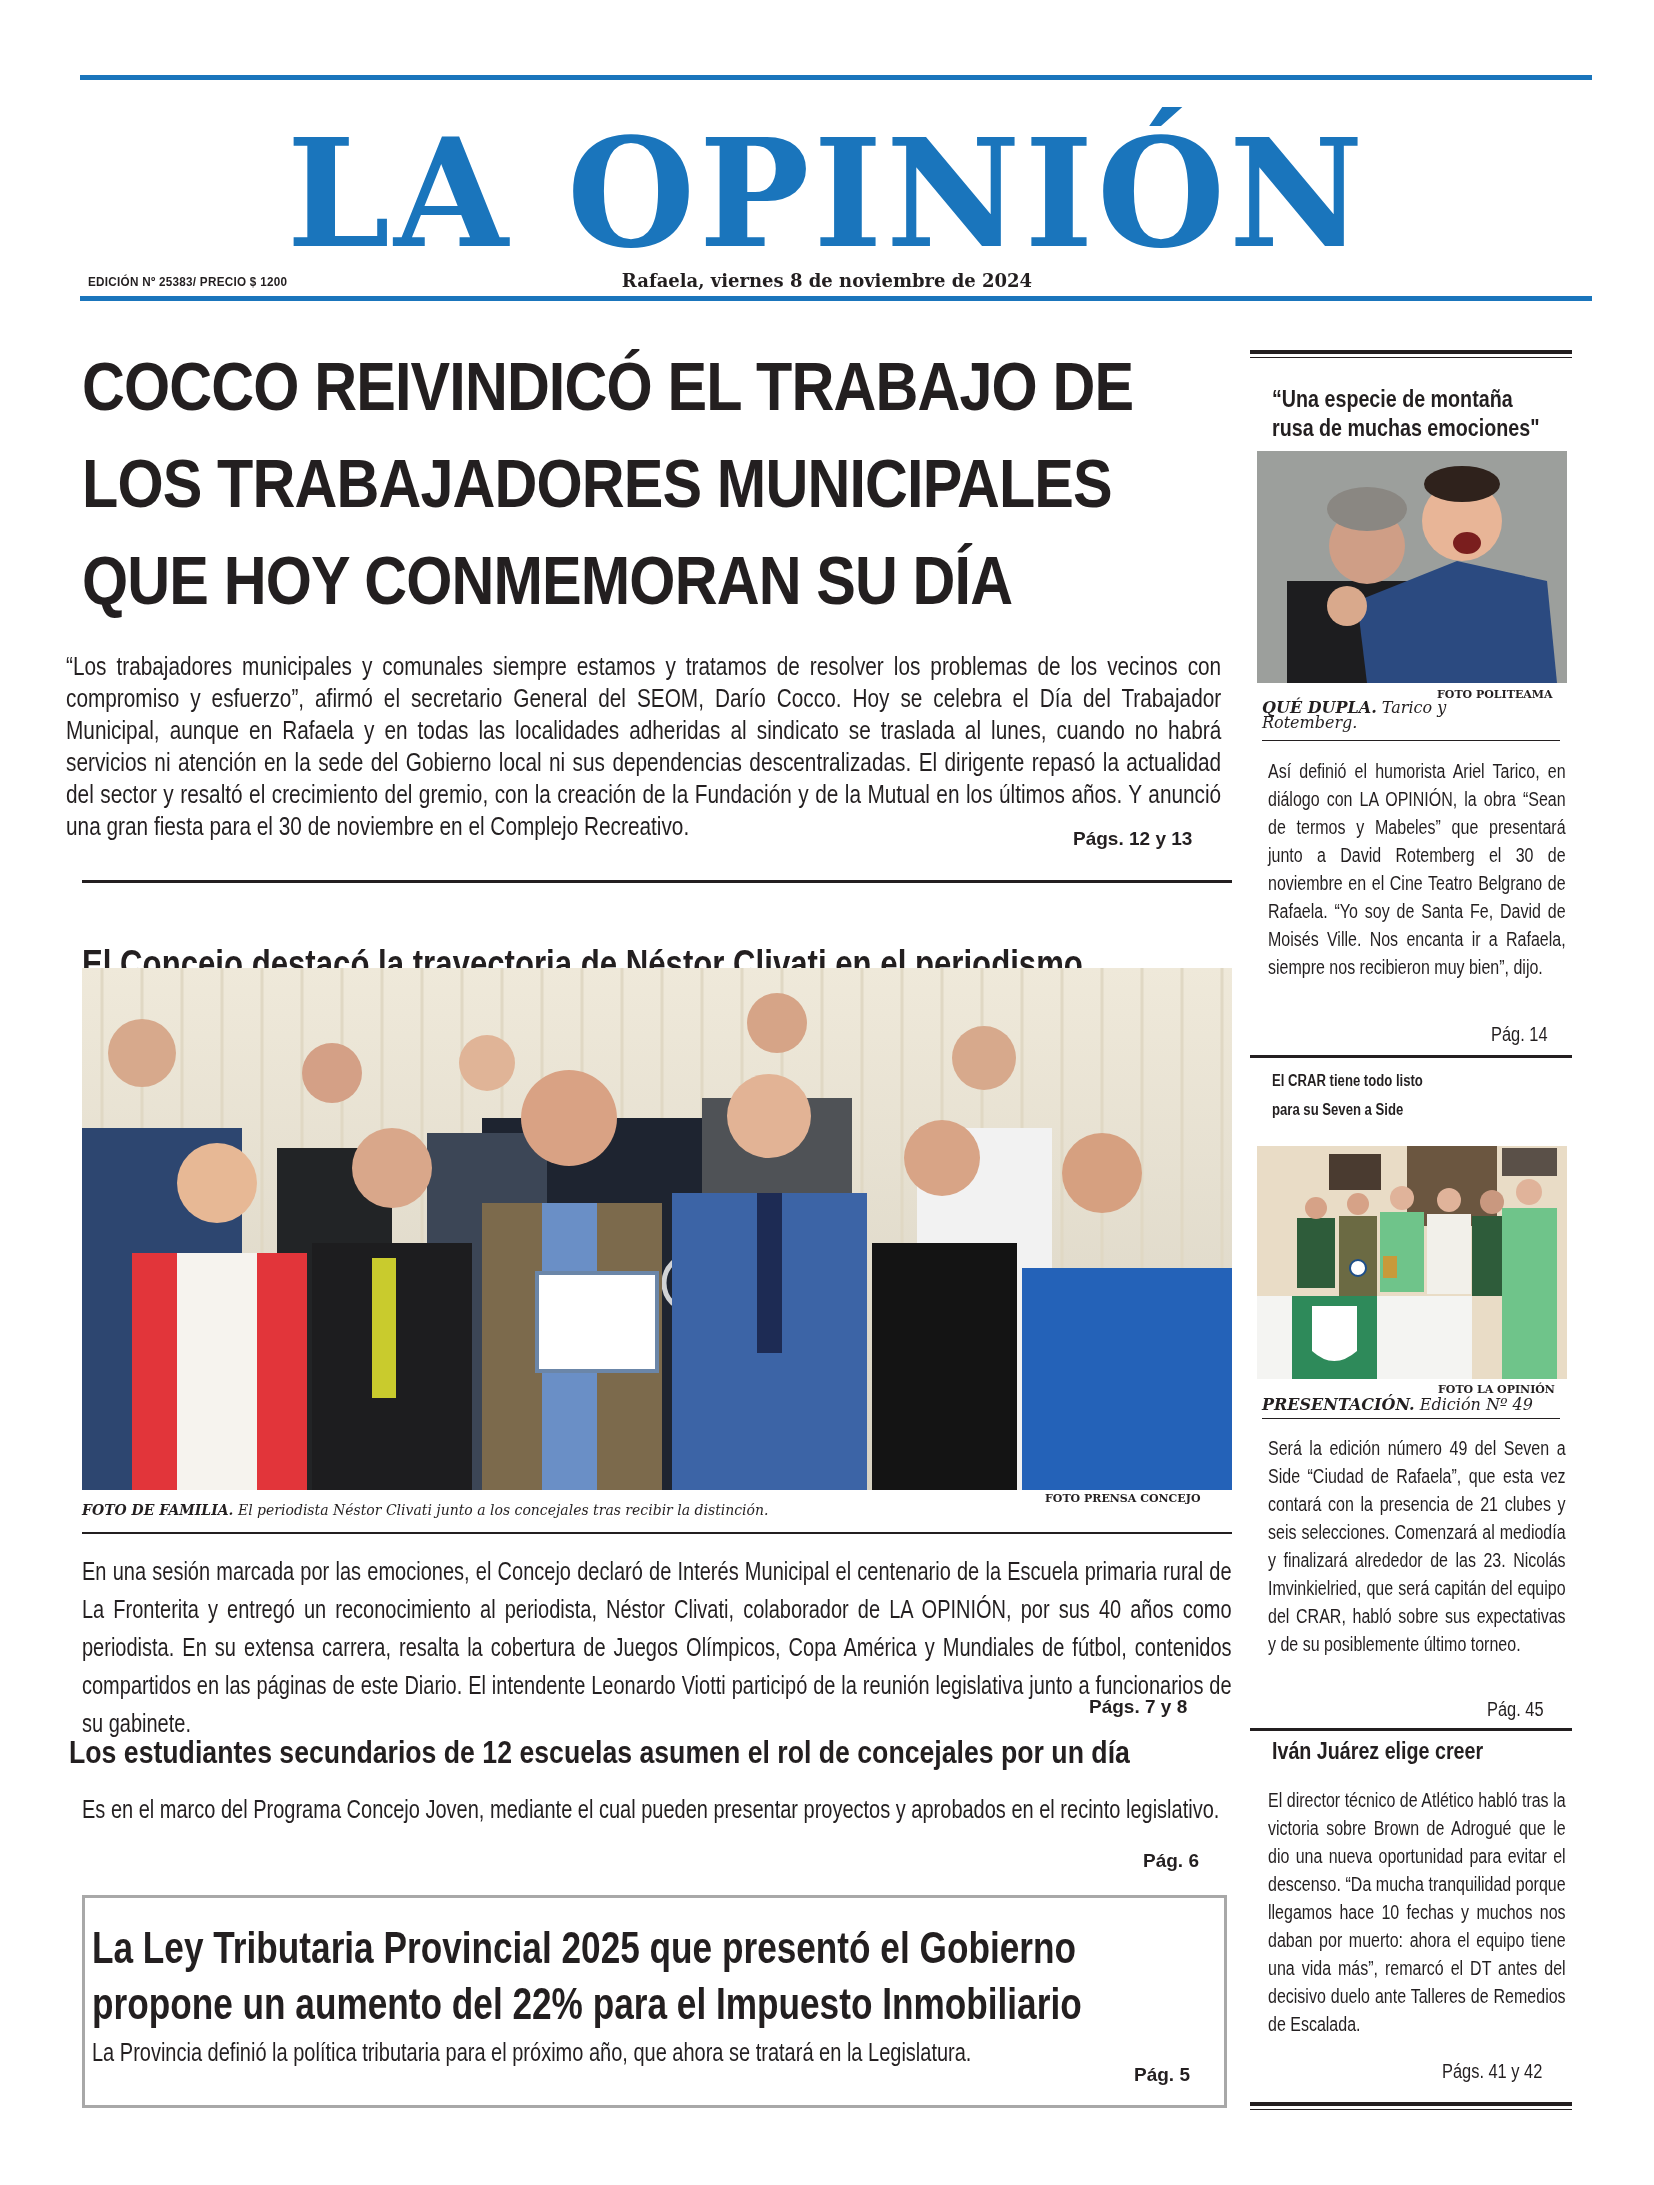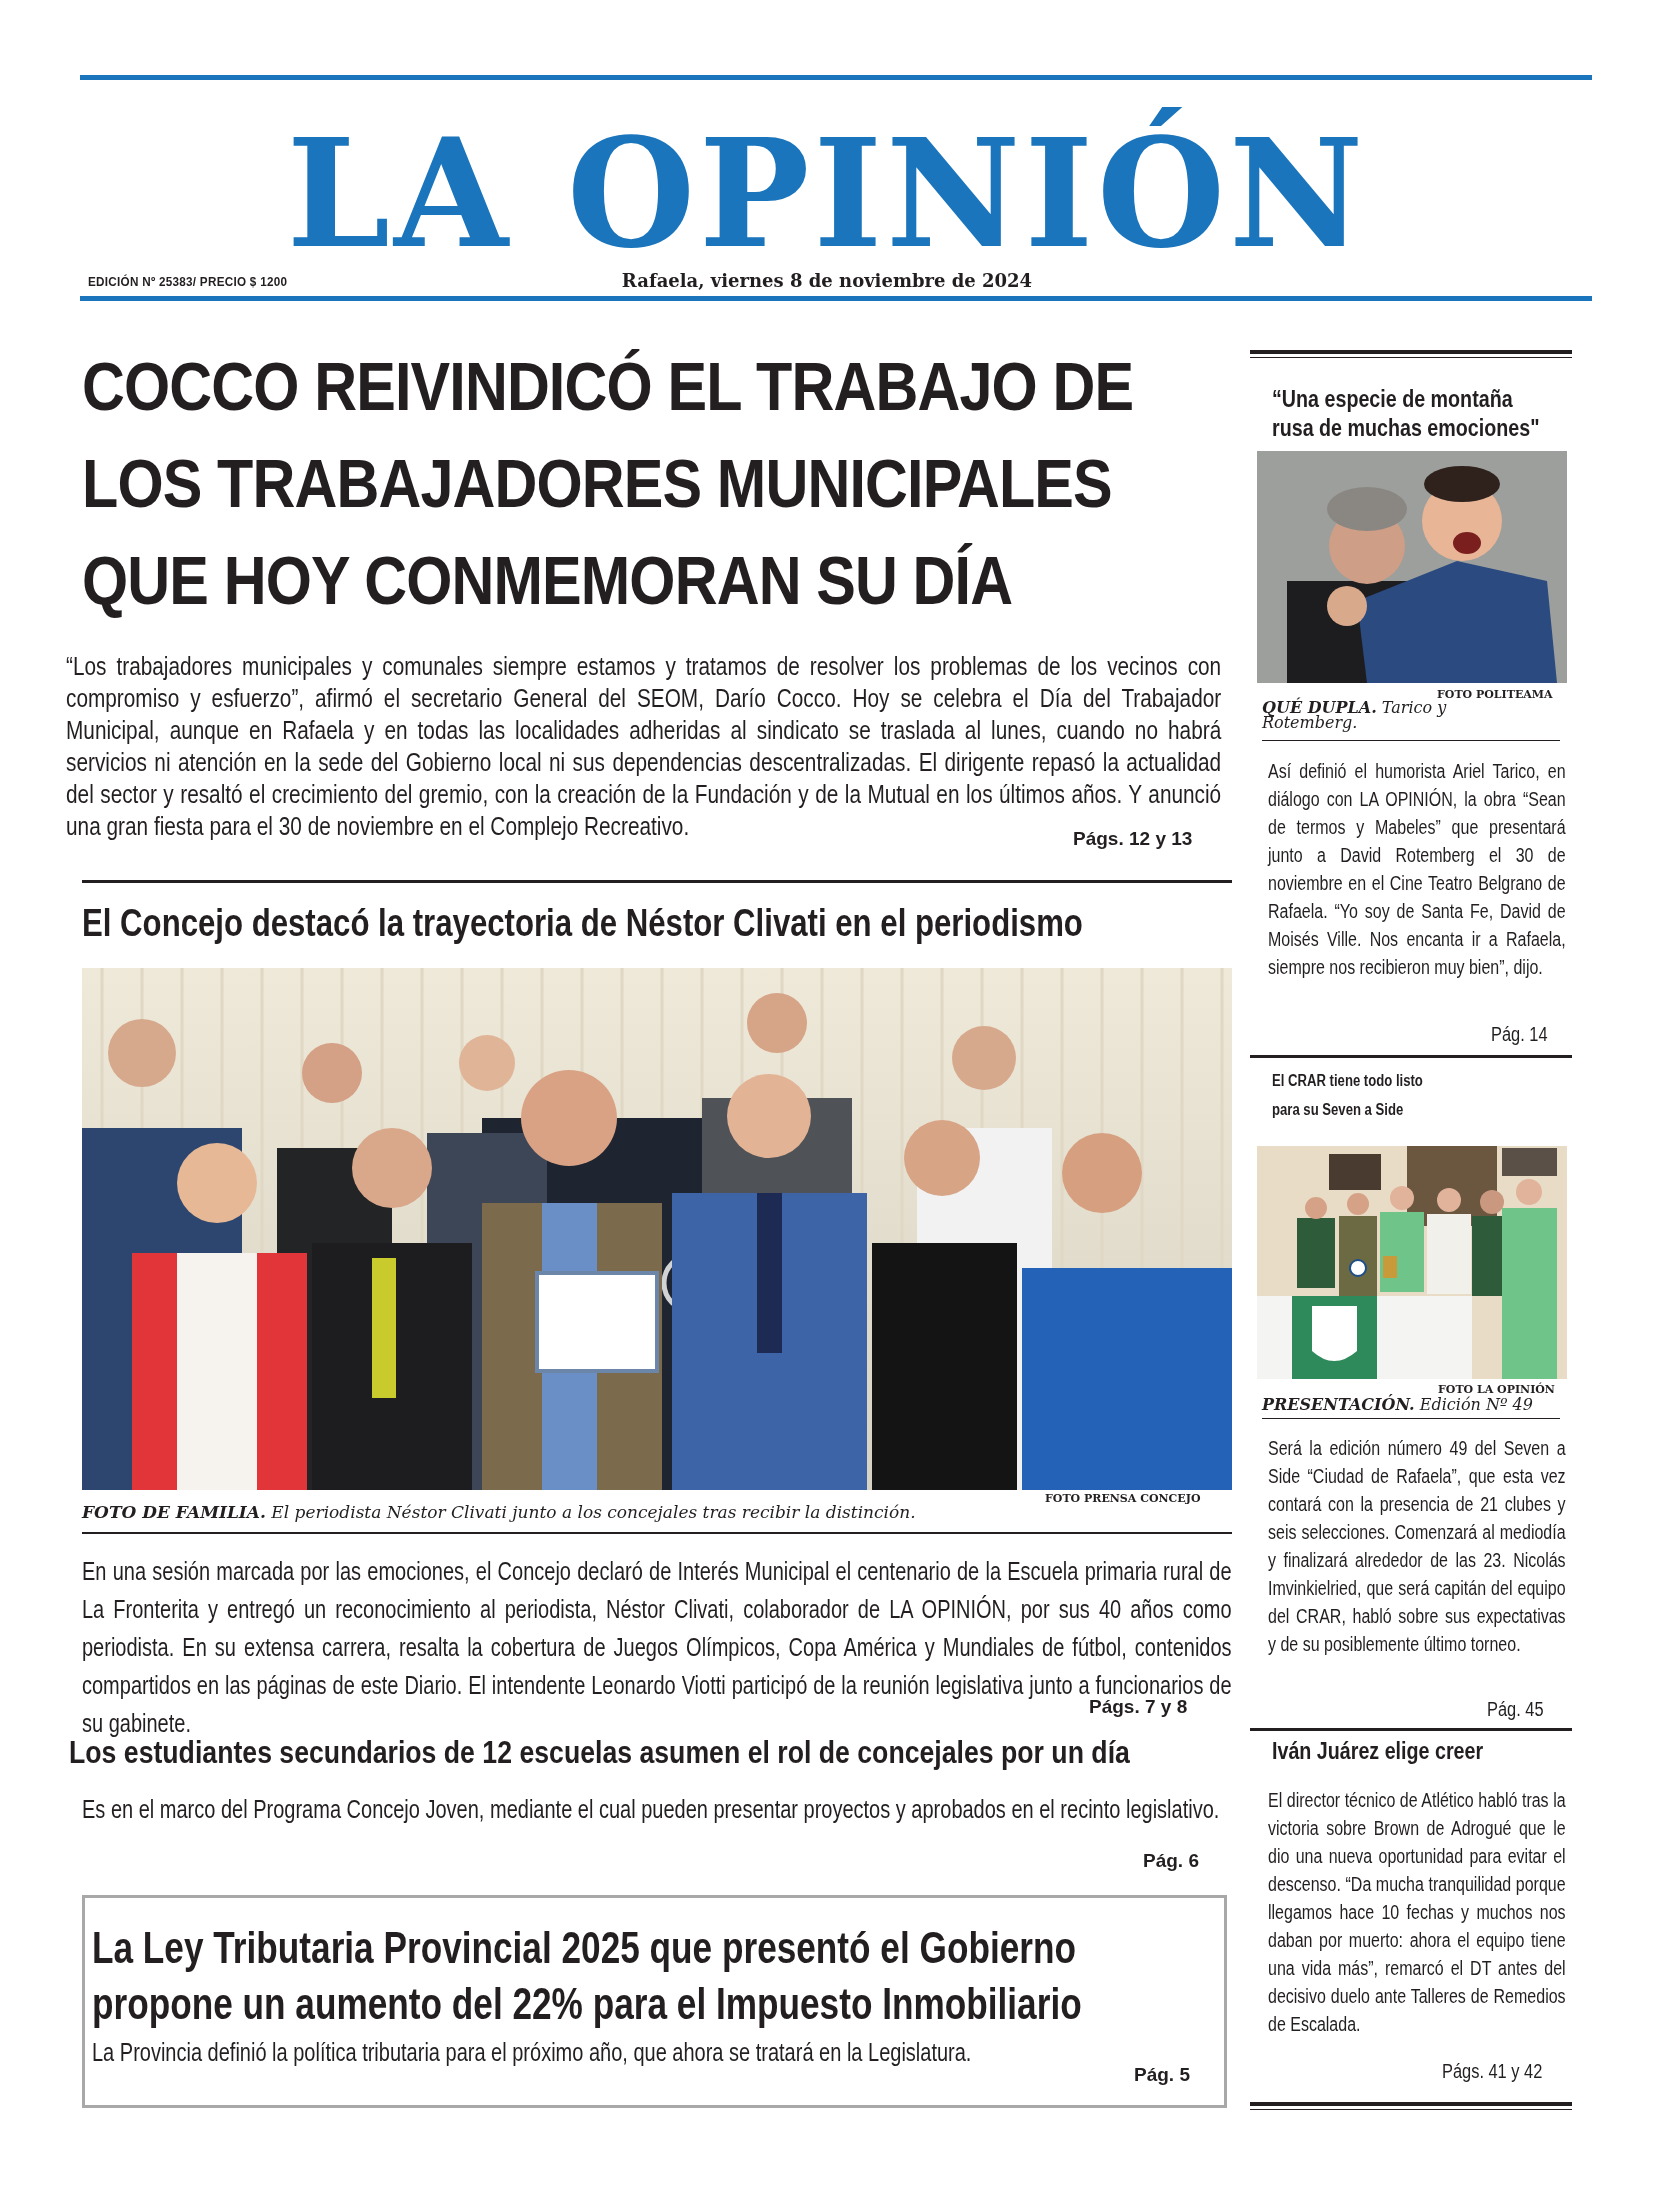--- a/index.html
+++ b/index.html
@@ -18,21 +18,21 @@
   .lead { left: 66px; top: 650px; width: 1155px; font-size: 26px; line-height: 32px; text-align: justify; }
   .lead-inner { transform: scaleX(0.80); transform-origin: left top; width: 1444px; }
   .pagref { font-weight: bold; font-size: 19px; }
 
   .black-rule { position: absolute; background: #231f20; }
 
   .h2 { font-weight: bold; white-space: nowrap; }
 
   .photo-main { left: 82px; top: 968px; width: 1150px; height: 522px; overflow: hidden; background: #e9e3d3; }
   .caption-credit { font-family: "DejaVu Serif", serif; font-weight: bold; font-size: 11px; }
-  .caption { font-family: "DejaVu Serif", serif; font-size: 17px; font-style: italic; }
+  .caption { font-family: "DejaVu Serif", serif; font-size: 14px; font-style: italic; }
   .caption b { font-style: italic; }
 
   .body-text { font-size: 25px; line-height: 38px; text-align: justify; }
   .side-text { font-size: 20px; line-height: 28px; text-align: justify; margin-left: 6px; }
 
   .box { left: 82px; top: 1895px; width: 1145px; height: 213px; border: 3px solid #a8a8a8; box-sizing: border-box; }
 </style>
 </head>
 <body>
 
@@ -47,21 +47,21 @@
   <div>LOS TRABAJADORES MUNICIPALES</div>
   <div>QUE HOY CONMEMORAN SU DÍA</div>
 </div>
 <div class="abs lead">
   <div class="lead-inner">“Los trabajadores municipales y comunales siempre estamos y tratamos de resolver los problemas de los vecinos con compromiso y esfuerzo”, afirmó el secretario General del SEOM, Darío Cocco. Hoy se celebra el Día del Trabajador Municipal, aunque en Rafaela y en todas las localidades adheridas al sindicato se traslada al lunes, cuando no habrá servicios ni atención en la sede del Gobierno local ni sus dependencias descentralizadas. El dirigente repasó la actualidad del sector y resaltó el crecimiento del gremio, con la creación de la Fundación y de la Mutual en los últimos años. Y anunció una gran fiesta para el 30 de noviembre en el Complejo Recreativo.</div>
 </div>
 <div class="abs pagref" style="left:1073px; top:828px;">Págs. 12 y 13</div>
 
 <div class="black-rule" style="left:82px; top:880px; width:1150px; height:3px;"></div>
 
-<div class="abs h2" style="left:82px; top:902px; font-size:38px;">
+<div class="abs h2" style="left:82px; top:943px; font-size:38px;">
   <span class="cond" style="transform:scaleX(0.82);">El Concejo destacó la trayectoria de Néstor Clivati en el periodismo</span>
 </div>
 
 <div class="abs photo-main">
   <svg width="1150" height="522" viewBox="0 0 1150 522">
     <defs>
       <linearGradient id="bg1" x1="0" y1="0" x2="0" y2="1">
         <stop offset="0" stop-color="#efe9da"></stop>
         <stop offset="1" stop-color="#d8d2c2"></stop>
       </linearGradient>

